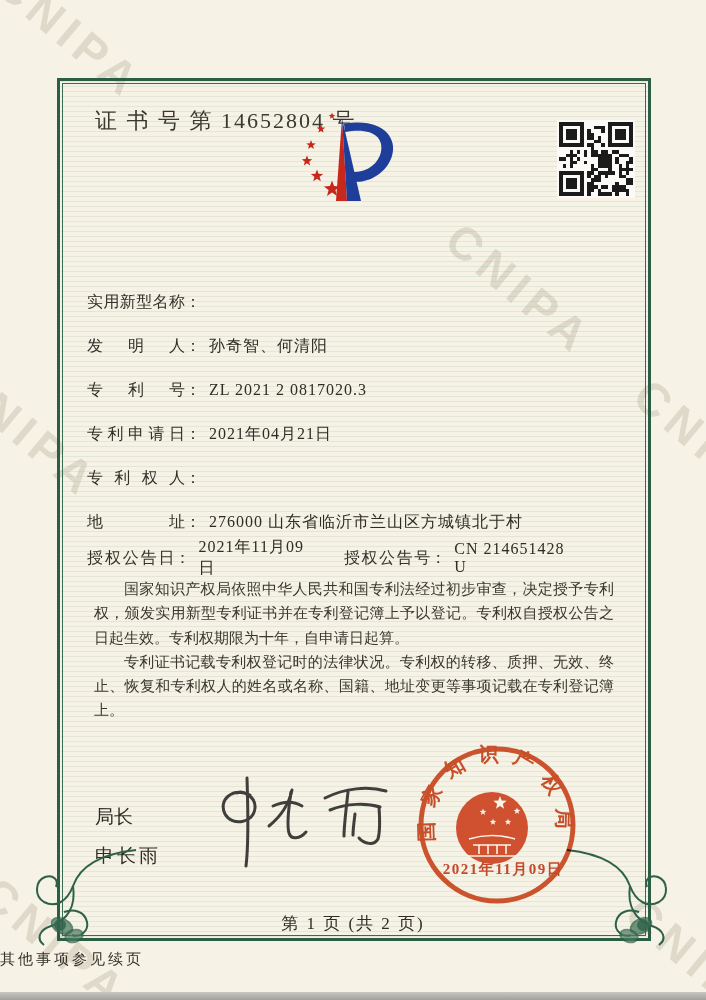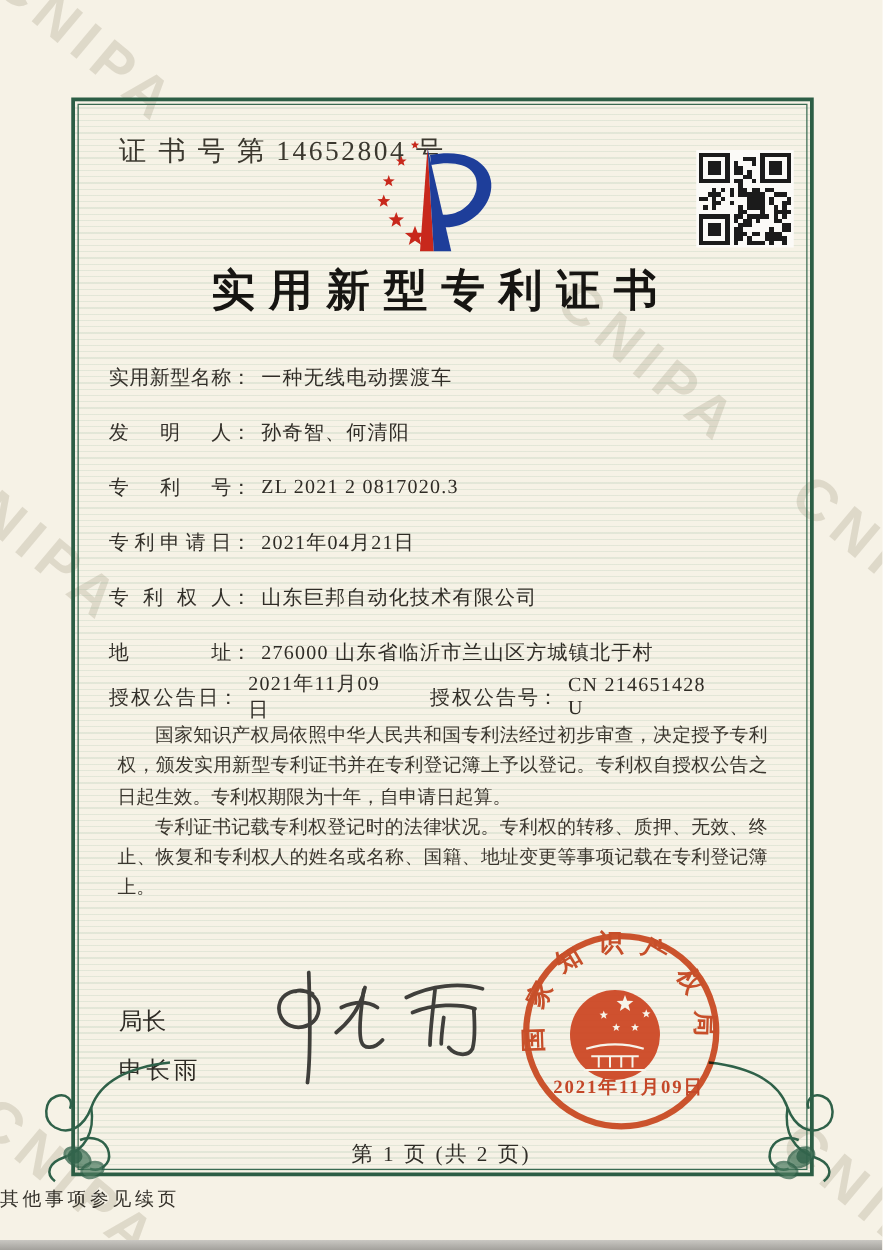--- a/index.html
+++ b/index.html
@@ -108,47 +108,44 @@
     </div>
 
     <div class="qr">
       <svg id="qr-code-svg" viewBox="0 0 21 21">
           <path d="M0 0h7v7h-7zM14 0h7v7h-7zM0 14h7v7h-7zM10 1h1v1h-1zM11 1h1v1h-1zM12 1h1v1h-1zM8 2h1v1h-1zM12 2h1v1h-1zM8 3h1v1h-1zM9 3h1v1h-1zM8 4h1v1h-1zM9 4h1v1h-1zM11 4h1v1h-1zM10 5h1v1h-1zM11 5h1v1h-1zM8 6h1v1h-1zM9 6h1v1h-1zM12 6h1v1h-1zM9 7h1v1h-1zM3 8h1v1h-1zM5 8h1v1h-1zM7 8h1v1h-1zM9 8h1v1h-1zM10 8h1v1h-1zM12 8h1v1h-1zM13 8h1v1h-1zM15 8h1v1h-1zM16 8h1v1h-1zM2 9h1v1h-1zM3 9h1v1h-1zM4 9h1v1h-1zM7 9h1v1h-1zM9 9h1v1h-1zM10 9h1v1h-1zM11 9h1v1h-1zM12 9h1v1h-1zM13 9h1v1h-1zM14 9h1v1h-1zM17 9h1v1h-1zM18 9h1v1h-1zM19 9h1v1h-1zM0 10h1v1h-1zM1 10h1v1h-1zM3 10h1v1h-1zM5 10h1v1h-1zM11 10h1v1h-1zM12 10h1v1h-1zM13 10h1v1h-1zM14 10h1v1h-1zM16 10h1v1h-1zM20 10h1v1h-1zM3 11h1v1h-1zM4 11h1v1h-1zM7 11h1v1h-1zM11 11h1v1h-1zM12 11h1v1h-1zM13 11h1v1h-1zM14 11h1v1h-1zM16 11h1v1h-1zM19 11h1v1h-1zM20 11h1v1h-1zM1 12h1v1h-1zM3 12h1v1h-1zM9 12h1v1h-1zM11 12h1v1h-1zM12 12h1v1h-1zM13 12h1v1h-1zM14 12h1v1h-1zM17 12h1v1h-1zM19 12h1v1h-1zM9 13h1v1h-1zM10 13h1v1h-1zM14 13h1v1h-1zM17 13h1v1h-1zM18 13h1v1h-1zM19 13h1v1h-1zM20 13h1v1h-1zM8 14h1v1h-1zM9 14h1v1h-1zM11 14h1v1h-1zM12 14h1v1h-1zM13 14h1v1h-1zM14 14h1v1h-1zM15 14h1v1h-1zM17 14h1v1h-1zM19 14h1v1h-1zM8 15h1v1h-1zM10 15h1v1h-1zM11 15h1v1h-1zM13 15h1v1h-1zM17 15h1v1h-1zM18 15h1v1h-1zM9 16h1v1h-1zM10 16h1v1h-1zM11 16h1v1h-1zM19 16h1v1h-1zM20 16h1v1h-1zM8 17h1v1h-1zM9 17h1v1h-1zM16 17h1v1h-1zM19 17h1v1h-1zM20 17h1v1h-1zM8 18h1v1h-1zM9 18h1v1h-1zM10 18h1v1h-1zM12 18h1v1h-1zM13 18h1v1h-1zM15 18h1v1h-1zM16 18h1v1h-1zM17 18h1v1h-1zM18 18h1v1h-1zM8 19h1v1h-1zM9 19h1v1h-1zM11 19h1v1h-1zM15 19h1v1h-1zM16 19h1v1h-1zM17 19h1v1h-1zM18 19h1v1h-1zM19 19h1v1h-1zM8 20h1v1h-1zM11 20h1v1h-1zM12 20h1v1h-1zM13 20h1v1h-1zM14 20h1v1h-1zM16 20h1v1h-1zM19 20h1v1h-1z" fill="#1b1b1b"></path>
           <path d="M1 1h5v5h-5zM15 1h5v5h-5zM1 15h5v5h-5z" fill="#fbfaf7"></path>
           <path d="M2 2h3v3h-3zM16 2h3v3h-3zM2 16h3v3h-3z" fill="#1b1b1b"></path>
         </svg>
     </div>
 
-    <div class="title">实用新型专利证书</div>
 
     <div class="fields">
       <div class="field-row">
         <span class="f-label">实用新型名称</span>
           <span class="f-colon">：</span>
-        <span class="f-value">一种无线电动摆渡车</span>
       </div>
       <div class="field-row">
         <span class="f-label">发明人</span>
           <span class="f-colon">：</span>
         <span class="f-value">孙奇智、何清阳</span>
       </div>
       <div class="field-row">
         <span class="f-label">专利号</span>
           <span class="f-colon">：</span>
         <span class="f-value">ZL 2021 2 0817020.3</span>
       </div>
       <div class="field-row">
         <span class="f-label">专利申请日</span>
           <span class="f-colon">：</span>
         <span class="f-value">2021年04月21日</span>
       </div>
       <div class="field-row">
         <span class="f-label">专利权人</span>
           <span class="f-colon">：</span>
-        <span class="f-value">山东巨邦自动化技术有限公司</span>
       </div>
       <div class="field-row">
         <span class="f-label">地址</span>
           <span class="f-colon">：</span>
         <span class="f-value">276000 山东省临沂市兰山区方城镇北于村</span>
       </div>
       <div class="field-row grant-row">
         <span class="f-label">授权公告日</span>
           <span class="f-colon">：</span>
         <span class="f-value">2021年11月09日</span>

